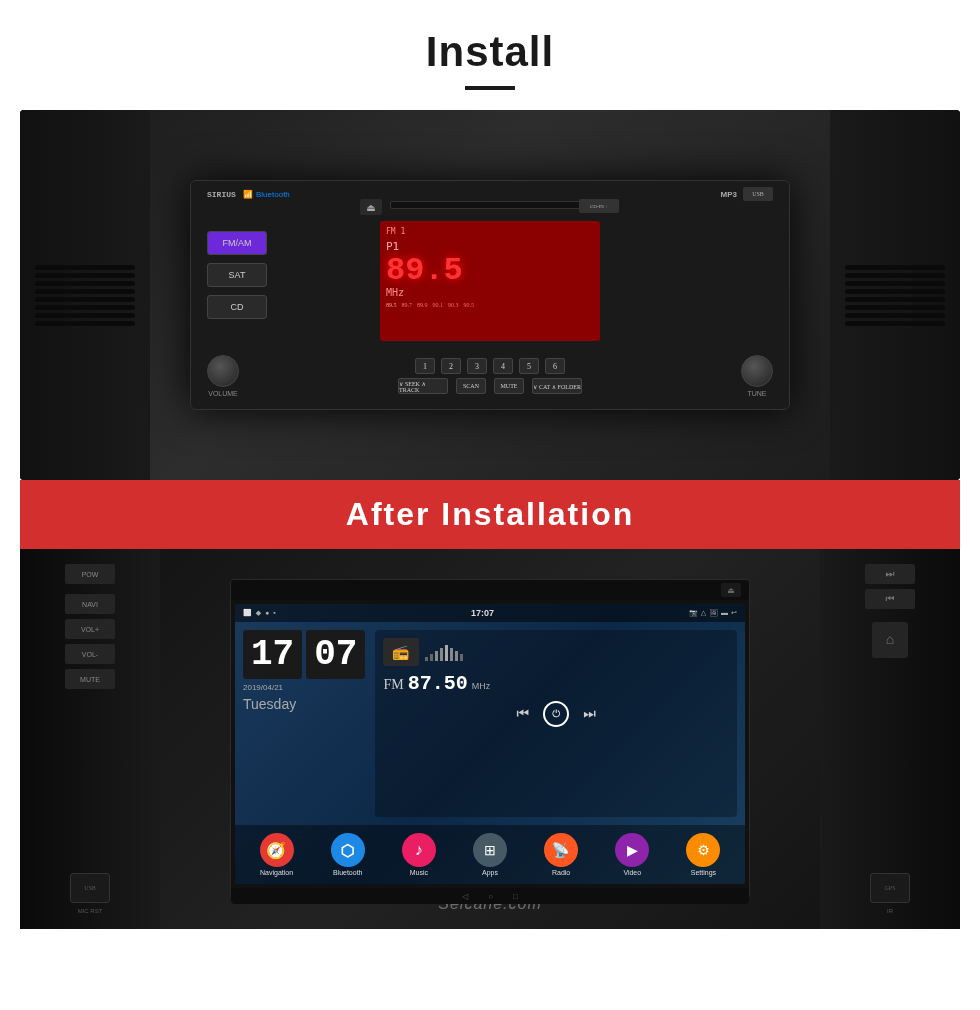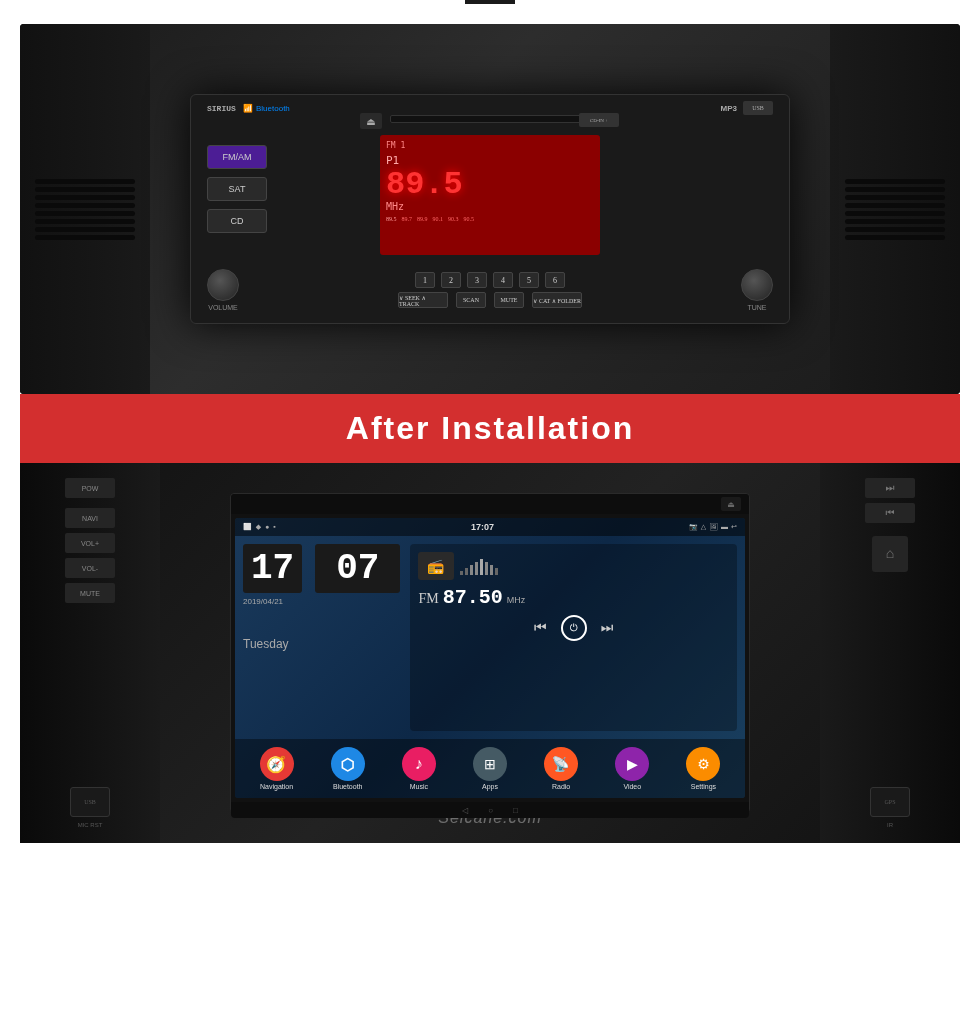--- a/index.html
+++ b/index.html
@@ -132,20 +132,21 @@
       font-family: Arial, sans-serif;
       letter-spacing: 1px;
       font-style: italic;
     }
   </style>
 </head>
 <body>
 
 <div class="page-wrapper">
 
+  <h1 class="main-title">Install</h1>
   <div class="title-divider"></div>
 
   <div class="image-block">
     <div class="car-image-wrapper">
       <div class="original-car-scene">
 
         <div style="position:absolute;left:0;top:0;width:130px;height:100%;background:linear-gradient(90deg,#111,#1a1a1a);display:flex;flex-direction:column;justify-content:center;padding:20px 15px;gap:3px;">
           <div style="height:5px;background:#0a0a0a;border-radius:3px;"></div>
           <div style="height:5px;background:#0a0a0a;border-radius:3px;"></div>
           <div style="height:5px;background:#0a0a0a;border-radius:3px;"></div>
@@ -186,21 +187,21 @@
             <div style="position:absolute;right:-30px;top:-3px;width:40px;height:14px;background:#333;border-radius:2px;display:flex;align-items:center;justify-content:center;">
               <span style="color:#aaa;font-size:5px;">CD-IN +</span>
             </div>
           </div>
 
           <div style="position:absolute;top:18px;left:calc(50% - 130px);width:22px;height:16px;background:#2a2a2a;border-radius:2px;display:flex;align-items:center;justify-content:center;">
             <span style="color:#aaa;font-size:10px;">⏏</span>
           </div>
 
           <div style="position:absolute;left:16px;top:50px;display:flex;flex-direction:column;gap:8px;">
-            <div style="width:60px;height:24px;background:#4c1d95;border-radius:3px;display:flex;align-items:center;justify-content:center;border:1px solid #444;">
+            <div style="width:60px;height:24px;background:#6d28d9;border-radius:3px;display:flex;align-items:center;justify-content:center;border:1px solid #444;">
               <span style="color:#ccc;font-size:9px;font-family:Arial;">FM/AM</span>
             </div>
             <div style="width:60px;height:24px;background:#2a2a2a;border-radius:3px;display:flex;align-items:center;justify-content:center;border:1px solid #444;">
               <span style="color:#ccc;font-size:9px;font-family:Arial;">SAT</span>
             </div>
             <div style="width:60px;height:24px;background:#2a2a2a;border-radius:3px;display:flex;align-items:center;justify-content:center;border:1px solid #444;">
               <span style="color:#ccc;font-size:9px;font-family:Arial;">CD</span>
             </div>
           </div>
 
@@ -329,26 +330,26 @@
                 <span style="color:#aaa;font-size:7px;">△</span>
                 <span style="color:#aaa;font-size:7px;">🖼</span>
                 <span style="color:#aaa;font-size:7px;">▬</span>
                 <span style="color:#aaa;font-size:7px;">↩</span>
               </div>
             </div>
 
             <div style="flex:1;display:flex;padding:8px;gap:10px;">
 
               <div style="display:flex;flex-direction:column;gap:4px;">
-                <div style="display:flex;gap:13px;align-items:center;">
+                <div style="display:flex;gap:4px;align-items:center;">
                   <div style="background:#1a1a1a;color:#fff;font-size:36px;font-weight:bold;font-family:'Courier New',monospace;padding:4px 8px;border-radius:3px;min-width:50px;text-align:center;">17</div>
-                  <div style="background:#1a1a1a;color:#fff;font-size:36px;font-weight:bold;font-family:'Courier New',monospace;padding:4px 21px;border-radius:3px;min-width:50px;text-align:center;">07</div>
+                  <div style="background:#1a1a1a;color:#fff;font-size:36px;font-weight:bold;font-family:'Courier New',monospace;padding:4px 8px;border-radius:3px;min-width:50px;text-align:center;">07</div>
                 </div>
                 <div style="color:#aaa;font-size:8px;font-family:Arial;">2019/04/21</div>
-                <div style="color:#aaa;font-size:12px;font-family:Arial;margin-top:27px;">Tuesday</div>
+                <div style="color:#aaa;font-size:14px;font-family:Arial;">Tuesday</div>
               </div>
 
               <div style="background:rgba(0,0,0,0.3);border-radius:4px;padding:8px;flex:1;display:flex;flex-direction:column;gap:6px;">
                 <div style="display:flex;align-items:center;gap:6px;">
                   <div style="width:36px;height:28px;background:#2a2a2a;border-radius:3px;display:flex;align-items:center;justify-content:center;">
                     <span style="color:#fff;font-size:14px;">📻</span>
                   </div>
 
                   <div style="display:flex;gap:2px;align-items:flex-end;height:18px;">
                     <div style="width:3px;height:4px;background:#666;"></div>

